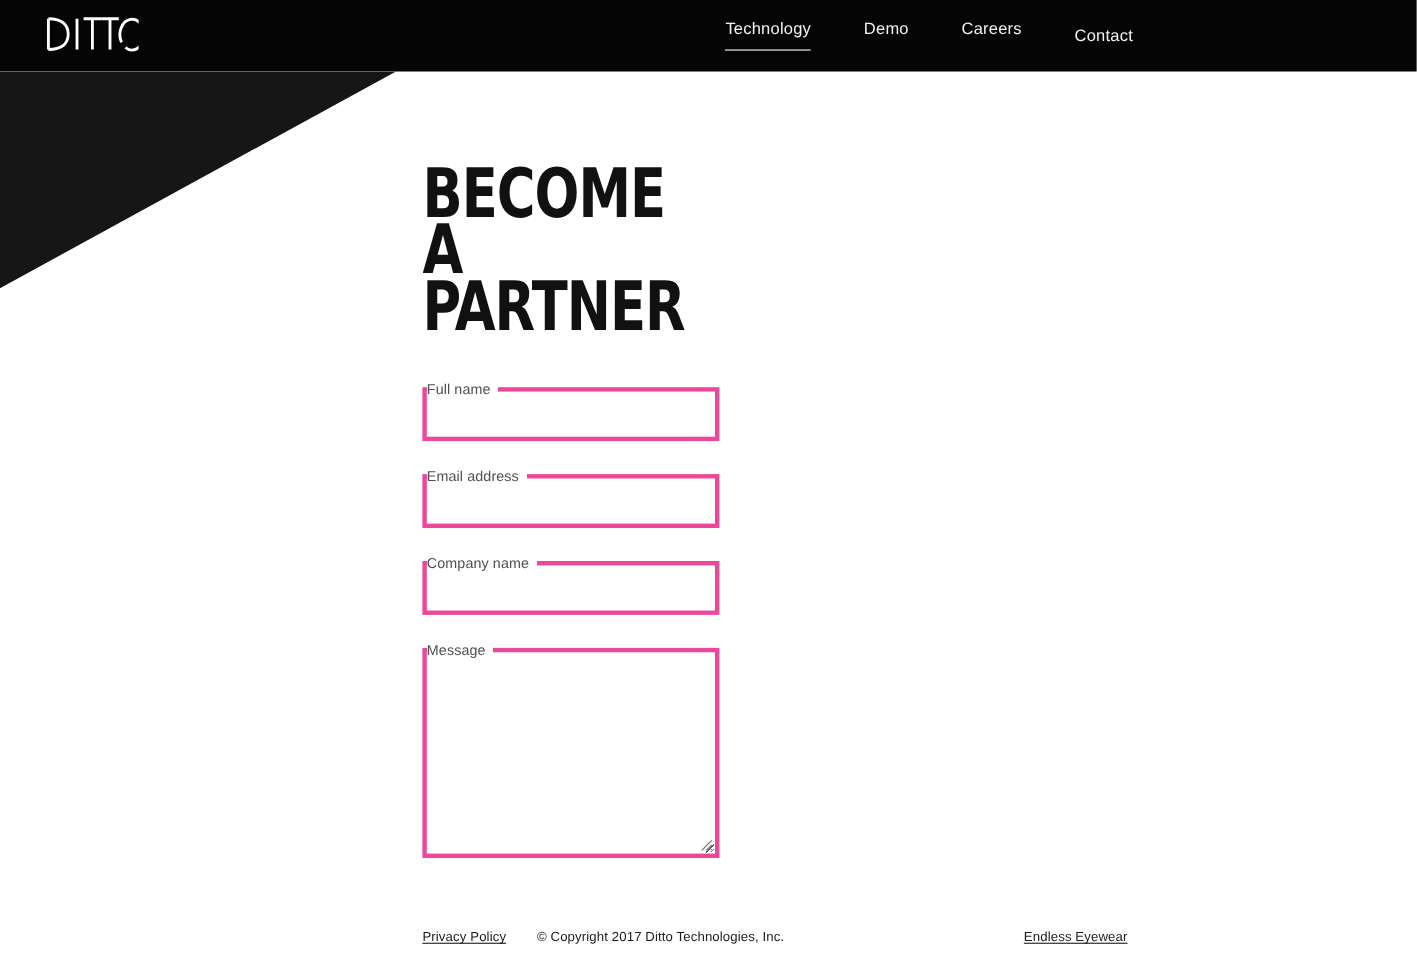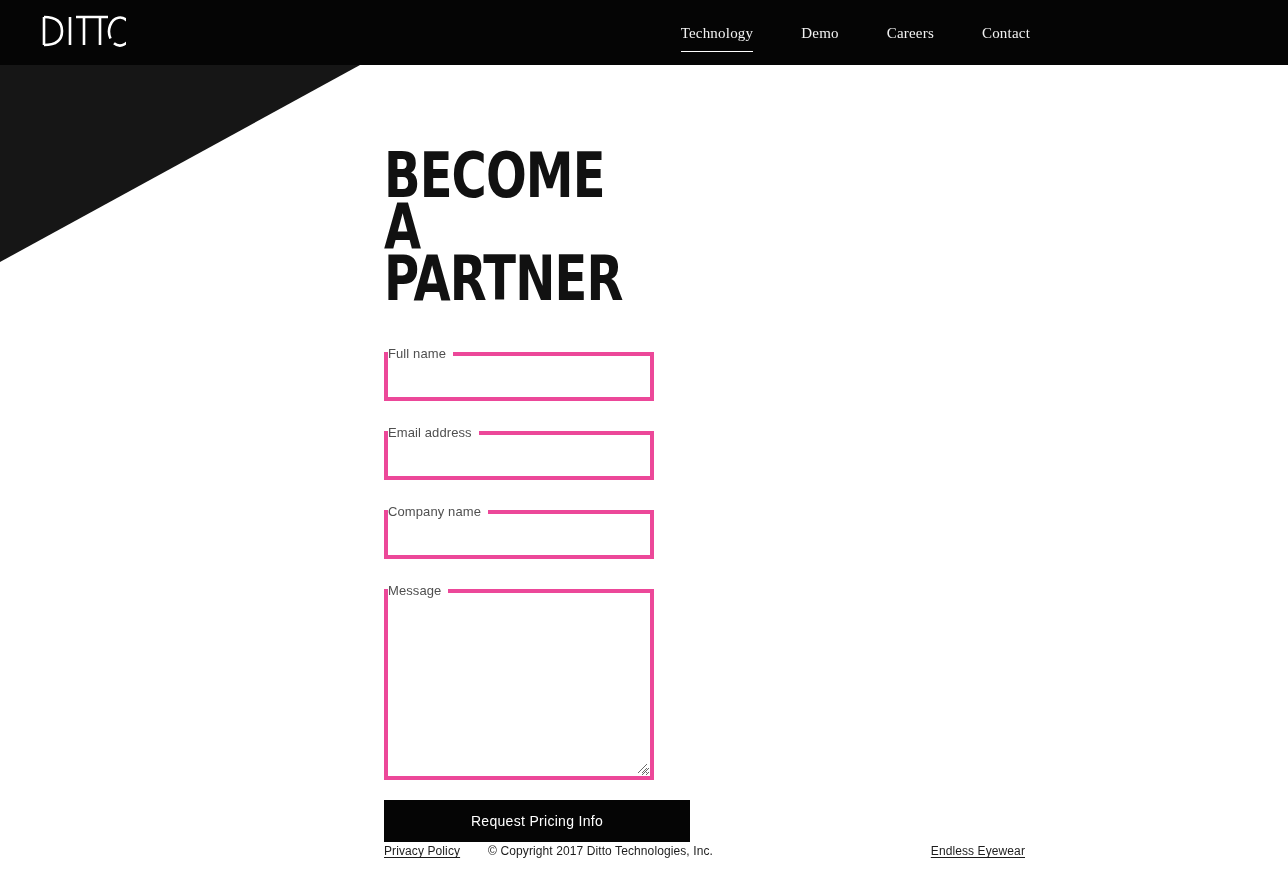--- a/index.html
+++ b/index.html
@@ -51,23 +51,22 @@
     width: 86px;
     height: 38px;
   }
   .logo svg { display: block; }
 
   .nav {
     position: absolute;
     right: 258px;
     top: 11px;
     display: flex;
-    align-items: flex-end;
+    align-items: center;
     gap: 0;
-    font-family: Liberation Serif, serif;
   }
   .nav-item {
     position: relative;
     color: #f2f2f2;
     font-size: 15px;
     letter-spacing: 0.2px;
     line-height: 20px;
     text-decoration: none;
     padding: 0 0 9px 0;
     margin-right: 48px;
@@ -278,21 +277,20 @@
         <svg width="11" height="11" viewBox="0 0 11 11" xmlns="http://www.w3.org/2000/svg">
           <g stroke="#6b6b6b" stroke-width="1">
             <line x1="10" y1="1" x2="1" y2="10"></line>
             <line x1="10" y1="5" x2="5" y2="10"></line>
             <line x1="10" y1="9" x2="9" y2="10"></line>
           </g>
         </svg>
       </span>
     </fieldset>
 
-    <button class="submit-btn" type="submit">Request Pricing Info</button>
 
   </form>
 </main>
 
 <footer class="footer">
   <a class="footer-link" href="#">Privacy Policy</a>
   <span class="footer-copy">© Copyright 2017 Ditto Technologies, Inc.</span>
   <span class="footer-spacer"></span>
   <a class="footer-link" href="#">Endless Eyewear</a>
 </footer>

